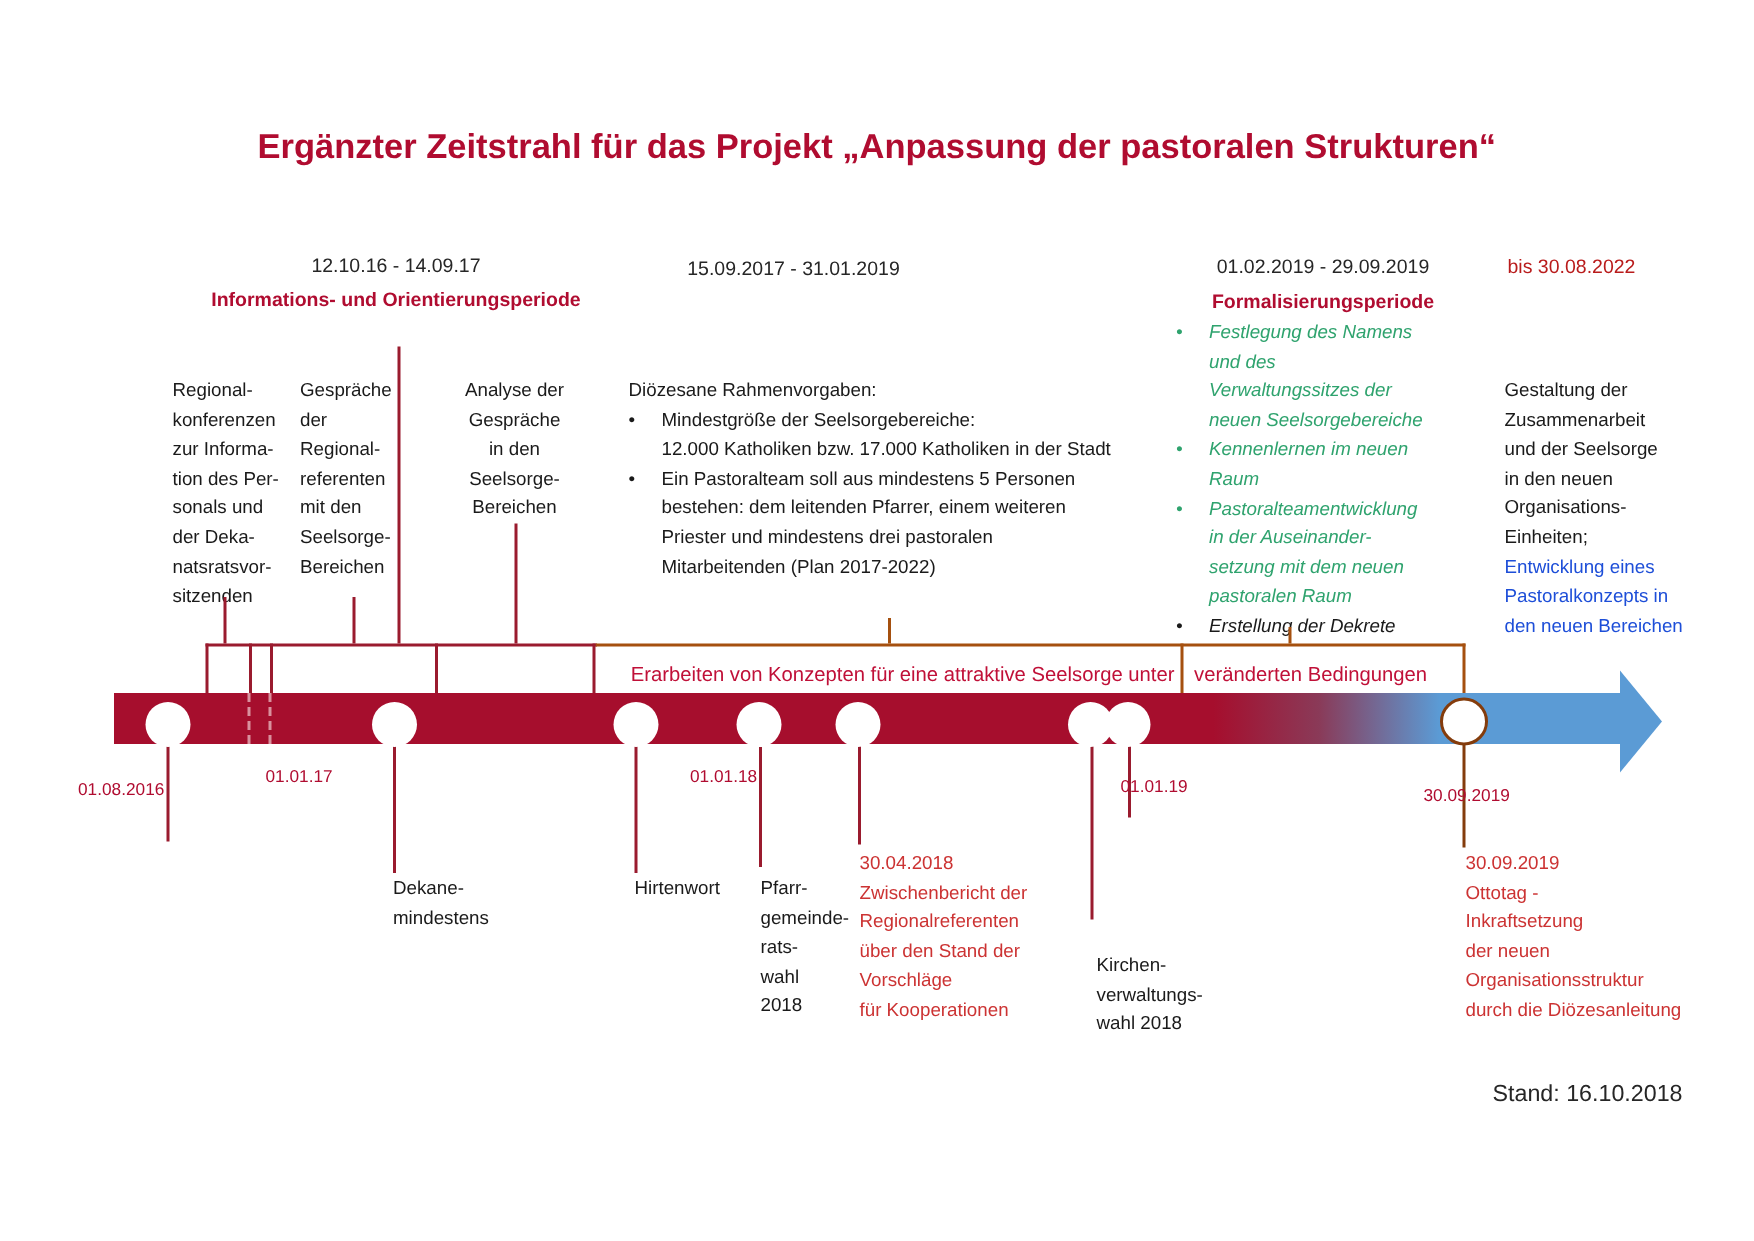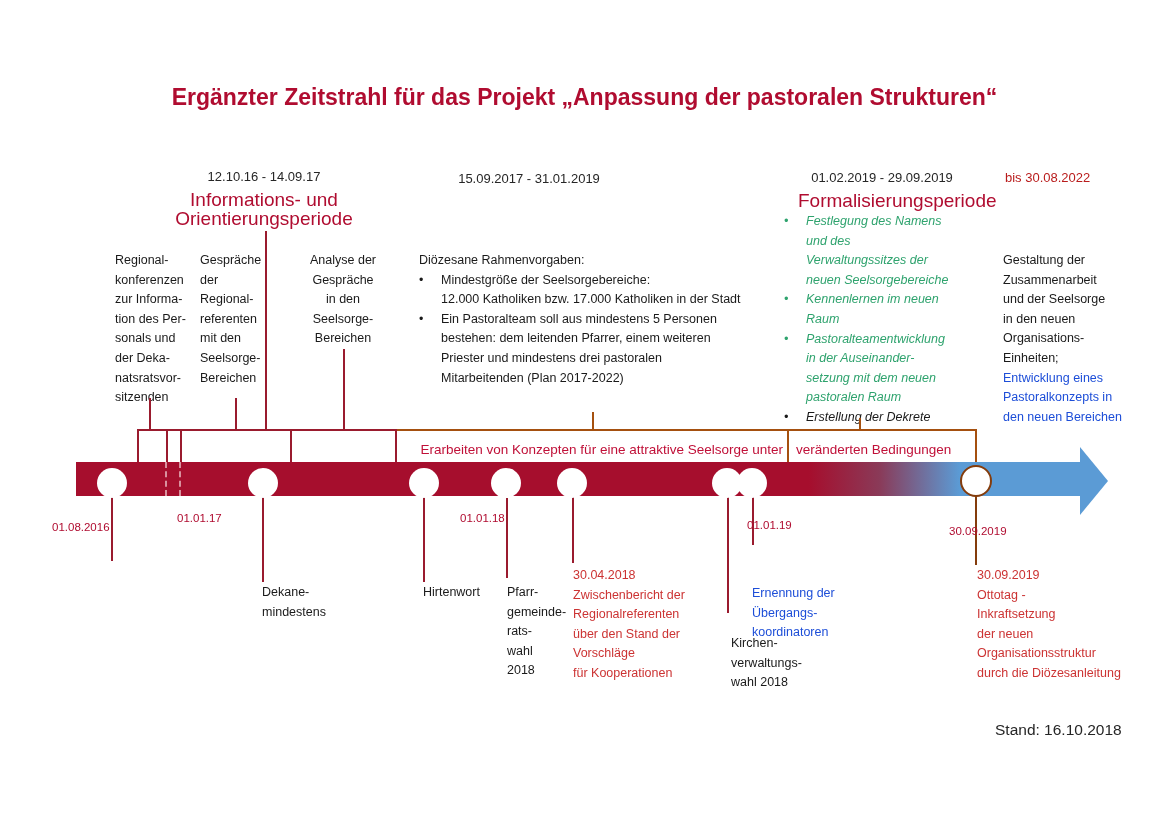--- a/index.html
+++ b/index.html
@@ -3,21 +3,21 @@
 <meta charset="utf-8">
 <style>
   html,body{margin:0;padding:0;background:#ffffff;}
   #slide{position:relative;width:1169px;height:827px;background:#ffffff;overflow:hidden;
          font-family:"Liberation Sans",sans-serif;color:#1a1a1a;}
   .abs{position:absolute;}
   .title{position:absolute;left:0;top:84px;width:1169px;text-align:center;
          font-size:23px;font-weight:bold;color:#B00C30;}
   .hdr{position:absolute;text-align:center;}
   .hdate{font-size:13px;color:#262626;margin-bottom:7px;white-space:pre-line;}
-  .hname{font-size:19px;font-weight:normal;color:#B00C30;white-space:pre-line;line-height:18.5px;}
+  .hname{font-size:13px;font-weight:bold;color:#B00C30;white-space:pre-line;line-height:18.5px;}
   .hdate.lightblue{color:#b91c1c;}
   .hname.blue{color:#2F5FA8;text-align:left;}
   .hdr.leftalign{text-align:left;}
   .txt{position:absolute;font-size:12.5px;line-height:19.6px;white-space:pre-line;color:#1a1a1a;}
   .txt.center{text-align:center;}
   .txt.green{color:#1d4ed8;}
   .txt.evred{color:#CC3333;}
   .txt.axdate{font-size:11.5px;color:#B00C30;line-height:13px;}
   .blist{list-style:none;margin:0;padding:0;position:absolute;font-size:12.5px;line-height:19.6px;}
   .blist li{display:flex;}
@@ -191,23 +191,20 @@
 gemeinde-
 rats-
 wahl
 2018</div>
   <div class="txt evred" style="left:573px;top:566px;width:130px">30.04.2018
 Zwischenbericht der
 Regionalreferenten
 über den Stand der
 Vorschläge
 für Kooperationen</div>
-  <div class="txt green" style="left:752px;top:584px;width:110px">Ernennung der
-Übergangs-
-koordinatoren</div>
   <div class="txt" style="left:731px;top:634px;width:100px">Kirchen-
 verwaltungs-
 wahl 2018</div>
   <div class="txt evred" style="left:977px;top:566px;width:165px">30.09.2019
 Ottotag -
 Inkraftsetzung
 der neuen
 Organisationsstruktur
 durch die Diözesanleitung</div>
 

